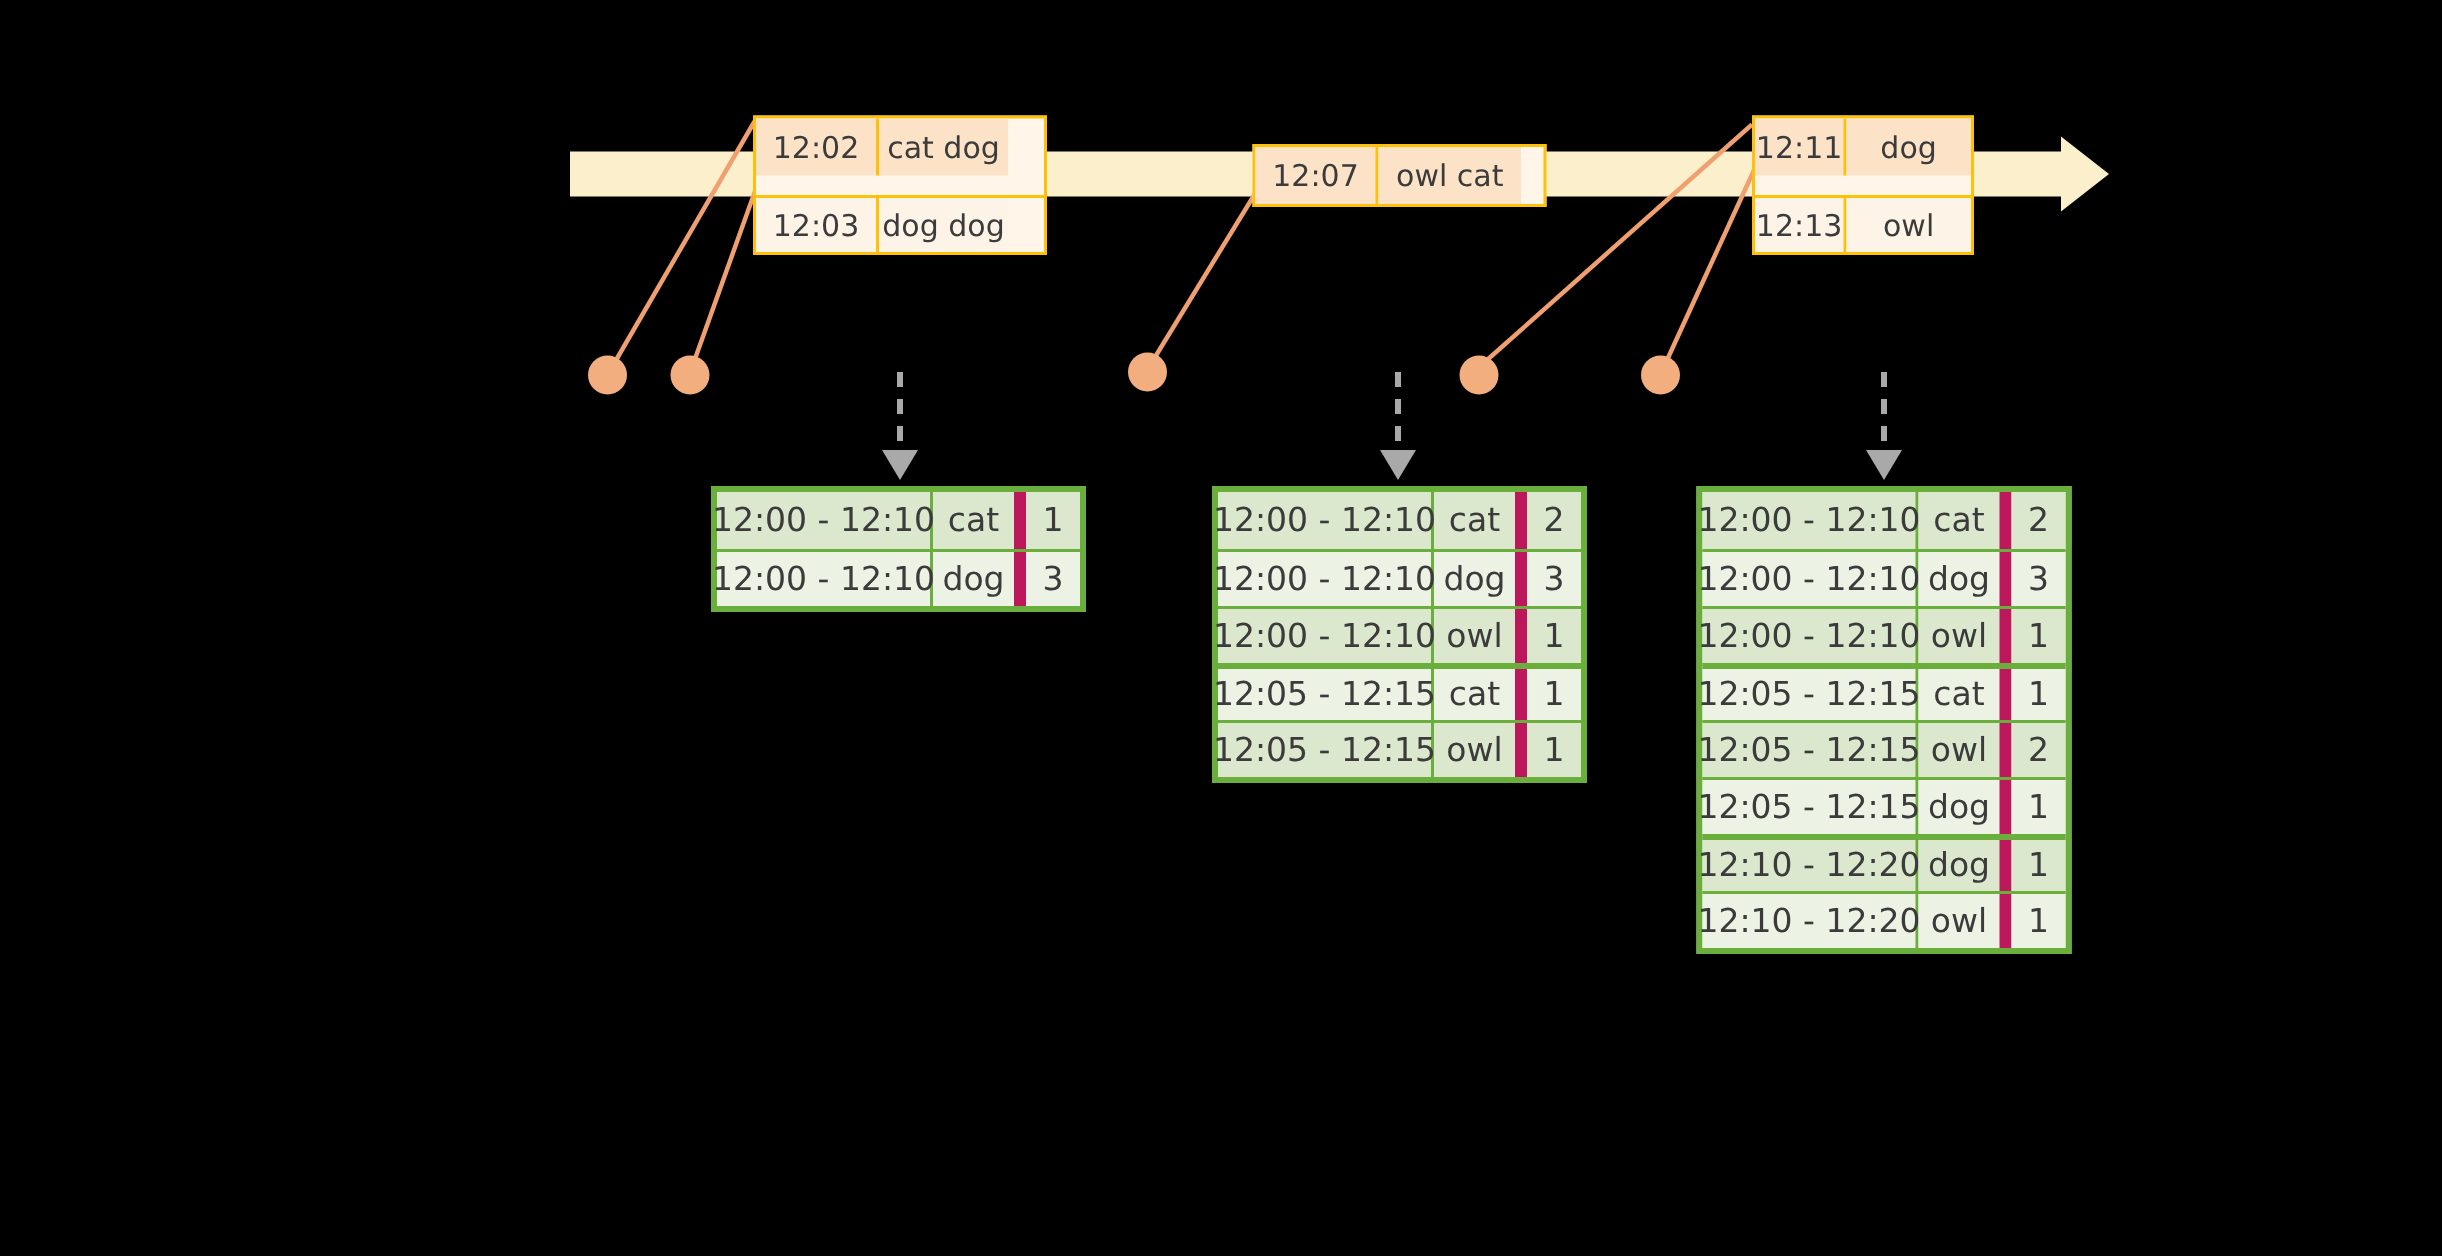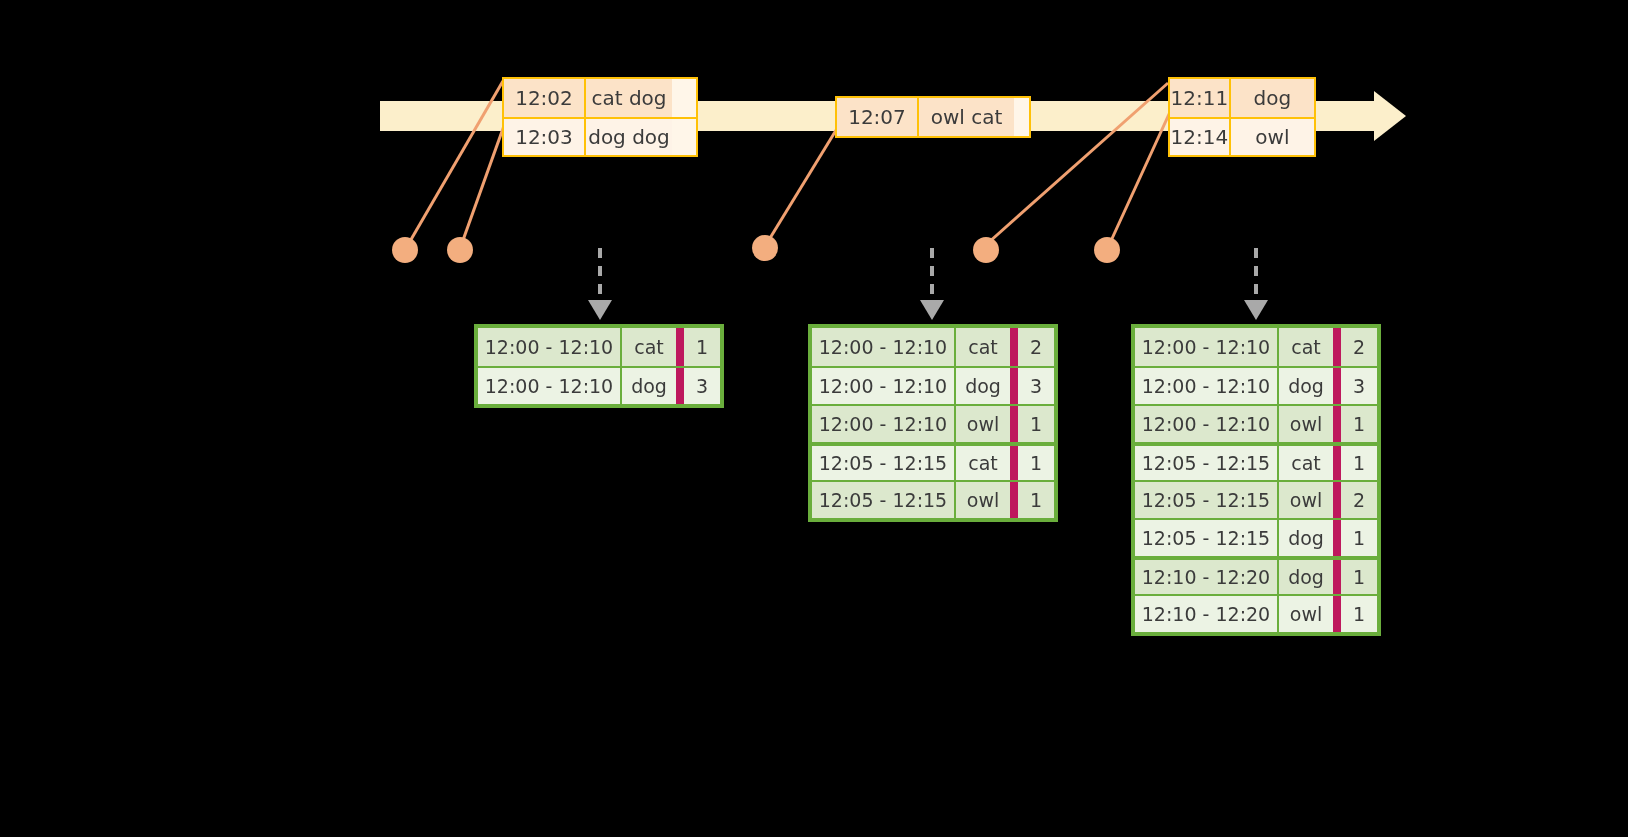--- a/index.html
+++ b/index.html
@@ -49,20 +49,21 @@
     box-sizing: border-box;
     background: #FFF6E9;
   }
   .evt-row {
     display: flex;
     height: 38px;
     box-sizing: border-box;
   }
   .evt-row + .evt-row {
     border-top: 2px solid #FFC107;
+    margin-top: 13px;
   }
   .evt-row.alt .evt-cell { background: #FCE3C8; }
   .evt-row.plain .evt-cell { background: #FEF3E7; }
   .evt-cell {
     display: flex;
     align-items: center;
     justify-content: center;
     font-size: 20px;
     color: #3b3b3b;
     box-sizing: border-box;
@@ -110,21 +111,21 @@
     box-sizing: border-box;
   }
   .res-row + .res-row { border-top: 2px solid #6AAE3C; }
   .res-row.gsep { border-top: 4px solid #6AAE3C; }
   .res-row.shade .res-cell { background: #DCE8CD; }
   .res-row.light .res-cell { background: #ECF3E4; }
   .res-cell {
     display: flex;
     align-items: center;
     justify-content: center;
-    font-size: 19px;
+    font-size: 22px;
     color: #3b3b3b;
     box-sizing: border-box;
     white-space: nowrap;
   }
   .res-cell.win { border-right: 2px solid #6AAE3C; }
   .res-cell.key { border-right: 8px solid #be185d; }
 
   #res-1 { left: 474px; top: 309px; width: 250px; }
   #res-1 .win { width: 144px; }
   #res-1 .key { width: 62px; }
@@ -195,21 +196,21 @@
       <div class="evt-cell val">owl cat</div>
     </div>
   </div>
 
   <div class="evt-box" id="evt-c">
     <div class="evt-row alt">
       <div class="evt-cell time">12:11</div>
       <div class="evt-cell val">dog</div>
     </div>
     <div class="evt-row plain">
-      <div class="evt-cell time">12:14</div>
+      <div class="evt-cell time">12:13</div>
       <div class="evt-cell val">owl</div>
     </div>
   </div>
 
   <div class="res-table" id="res-1">
       <div class="res-row shade">
         <div class="res-cell win">12:00 - 12:10</div>
         <div class="res-cell key">cat</div>
         <div class="res-cell cnt">1</div>
       </div>

